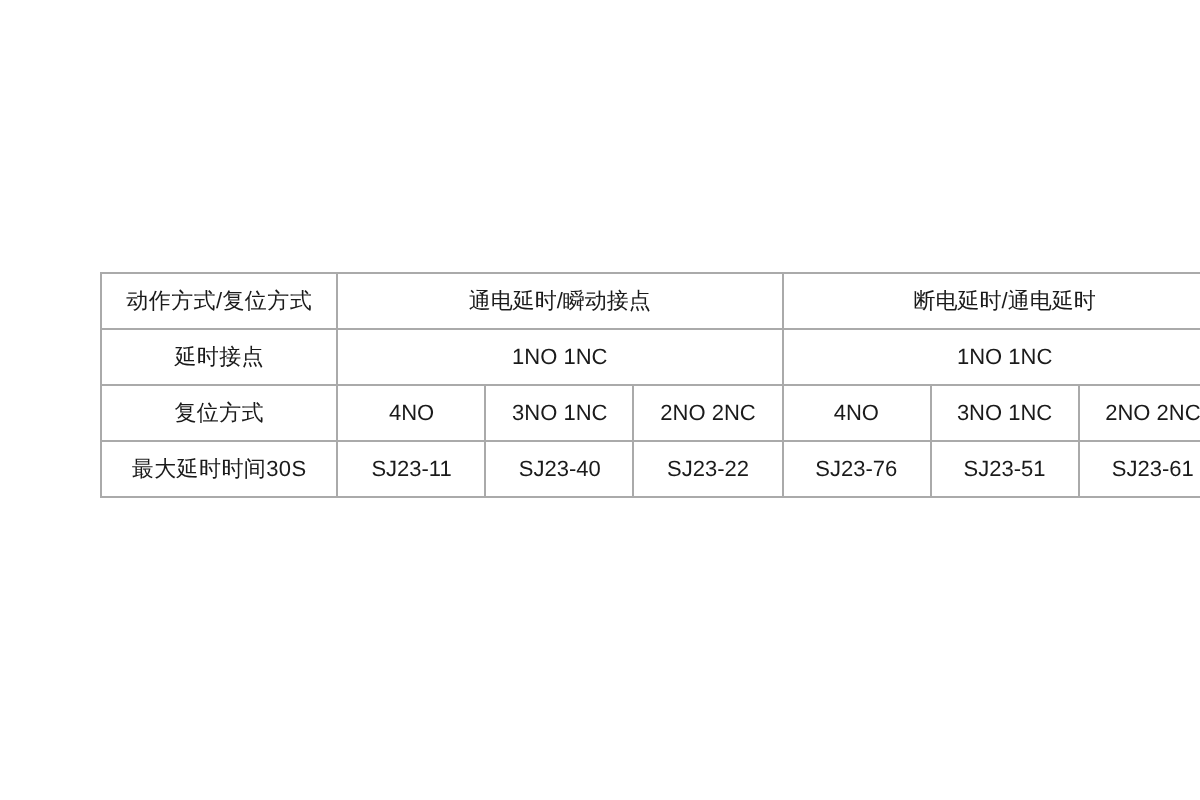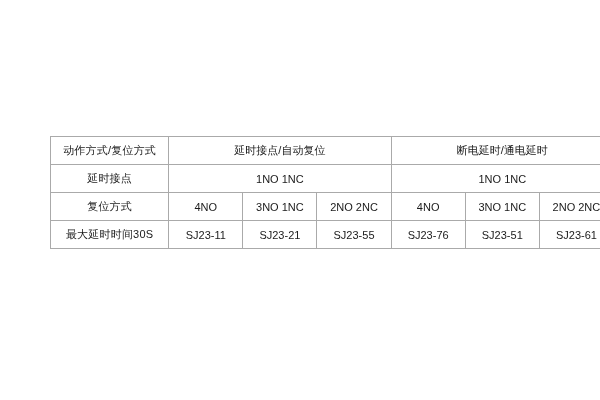--- a/index.html
+++ b/index.html
@@ -71,42 +71,42 @@
           <col class="c1">
           <col class="c2">
           <col class="c3">
           <col class="c4">
           <col class="c5">
           <col class="c6">
       </colgroup>
       <tbody>
           <tr>
             <td class="rowhead">动作方式/复位方式</td>
-            <td class="group" colspan="3">延时接点/自动复位</td>
+            <td class="group" colspan="3">通电延时/瞬动接点</td>
             <td class="group" colspan="3">断电延时/通电延时</td>
           </tr>
           <tr>
             <td class="rowhead">延时接点</td>
             <td class="group" colspan="3">1NO 1NC</td>
             <td class="group" colspan="3">1NO 1NC</td>
           </tr>
           <tr>
             <td class="rowhead">复位方式</td>
             <td class="code">4NO</td>
             <td class="code">3NO 1NC</td>
             <td class="code">2NO 2NC</td>
             <td class="code">4NO</td>
             <td class="code">3NO 1NC</td>
             <td class="code">2NO 2NC</td>
           </tr>
           <tr>
             <td class="rowhead">最大延时时间30S</td>
             <td class="code">SJ23-11</td>
-            <td class="code">SJ23-21</td>
-            <td class="code">SJ23-55</td>
+            <td class="code">SJ23-40</td>
+            <td class="code">SJ23-22</td>
             <td class="code">SJ23-76</td>
             <td class="code">SJ23-51</td>
             <td class="code">SJ23-61</td>
           </tr>
         </tbody>
     </table>
   </div>
 </div>
 
 </body></html>

